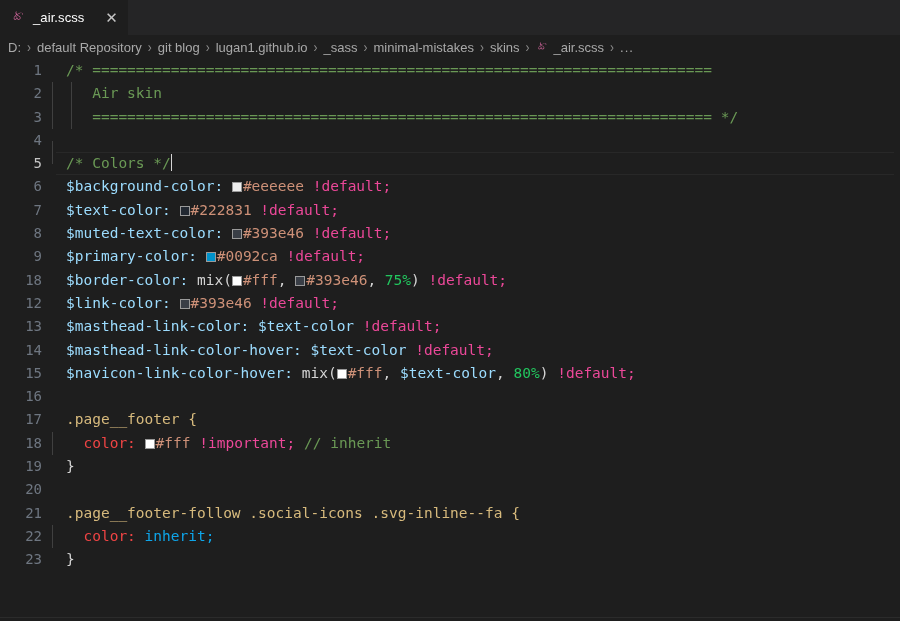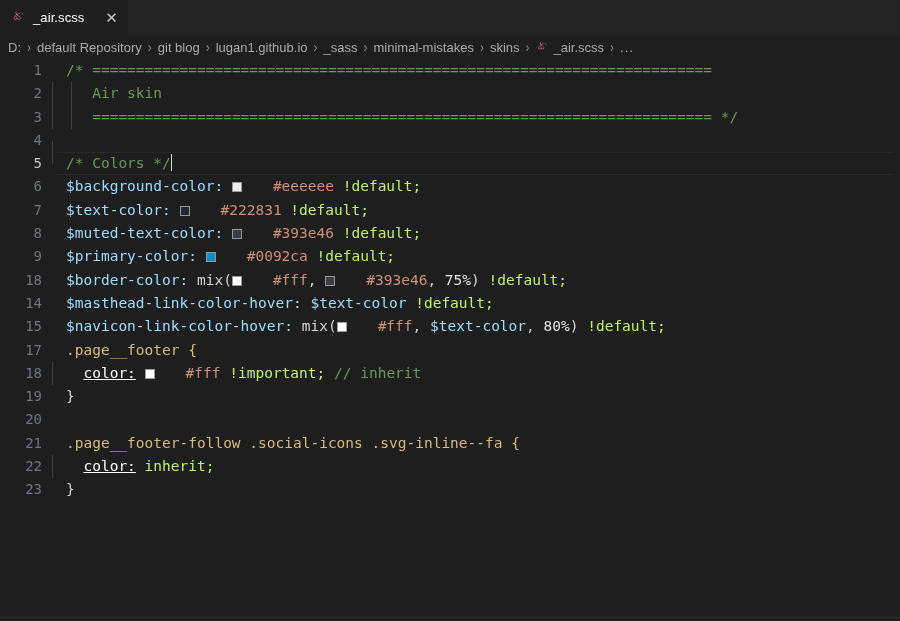--- a/index.html
+++ b/index.html
@@ -145,27 +145,27 @@
     background: #404040;
   }
   .iguide.g1 { left: 10px; }
   .iguide.g2 { left: 29px; }
   .iguide.gc { left: 10px; background:#404040; }
 
   
   .c-comment { color: #6A9955; }
   .c-var     { color: #9CDCFE; text-align: center; }
   .c-punct   { color: #d4d4d4; }
-  .c-hex     { color: #CE9178; margin-left: 30px; }
-  .c-flag    { color: #bef264; }
+  .c-hex     { color: #CE9178; }
+  .c-flag    { color: #ec4899; }
   .c-func    { color: #d4d4d4; text-align: center; }
-  .c-num     { color: #e5e5e5; }
+  .c-num     { color: #22c55e; }
   .c-sel     { color: #D7BA7D; }
-  .c-prop    { color: #ffffff; text-decoration: underline; }
-  .c-val     { color: #bef264; }
+  .c-prop    { color: #ef4444; }
+  .c-val     { color: #0ea5e9; }
   .c-brace   { color: #d4d4d4; }
 
   .swatch {
     display: inline-block;
     width: 10px;
     height: 10px;
     vertical-align: -1px;
     border: 1px solid #9a9a9a;
     box-sizing: border-box;
     margin-right: 1px;
@@ -270,32 +270,44 @@
       <span class="gutter">9</span>
       <span class="code"><span class="c-var">$primary-color:</span> <span class="swatch" style="background:#0092ca"></span><span class="c-hex">#0092ca</span> <span class="c-flag">!default;</span></span>
     </div>
 
     <div class="line">
       <span class="gutter">18</span>
       <span class="code"><span class="c-var">$border-color:</span> <span class="c-func">mix(</span><span class="swatch" style="background:#ffffff"></span><span class="c-hex">#fff</span><span class="c-punct">,</span> <span class="swatch" style="background:#393e46"></span><span class="c-hex">#393e46</span><span class="c-punct">,</span> <span class="c-num">75%</span><span class="c-func">)</span> <span class="c-flag">!default;</span></span>
     </div>
 
 
-
+    <div class="line">
+      <span class="gutter">12</span>
+      <span class="code"><span class="c-var">$link-color:</span> <span class="swatch" style="background:#393e46"></span><span class="c-hex">#393e46</span> <span class="c-flag">!default;</span></span>
+    </div>
+
+    <div class="line">
+      <span class="gutter">13</span>
+      <span class="code"><span class="c-var">$masthead-link-color:</span> <span class="c-var">$text-color</span> <span class="c-flag">!default;</span></span>
+    </div>
 
     <div class="line">
       <span class="gutter">14</span>
       <span class="code"><span class="c-var">$masthead-link-color-hover:</span> <span class="c-var">$text-color</span> <span class="c-flag">!default;</span></span>
     </div>
 
     <div class="line">
       <span class="gutter">15</span>
       <span class="code"><span class="c-var">$navicon-link-color-hover:</span> <span class="c-func">mix(</span><span class="swatch" style="background:#ffffff"></span><span class="c-hex">#fff</span><span class="c-punct">,</span> <span class="c-var">$text-color</span><span class="c-punct">,</span> <span class="c-num">80%</span><span class="c-func">)</span> <span class="c-flag">!default;</span></span>
     </div>
 
+    <div class="line">
+      <span class="gutter">16</span>
+      <span class="code"></span>
+    </div>
 
     <div class="line">
       <span class="gutter">17</span>
       <span class="code"><span class="c-sel">.page__footer {</span></span>
     </div>
 
     <div class="line">
       <span class="gutter">18</span>
       <span class="code"><span class="iguide g1"></span><span>  </span><span class="c-prop">color:</span> <span class="swatch" style="background:#ffffff"></span><span class="c-hex">#fff</span> <span class="c-flag">!important;</span> <span class="c-comment">// inherit</span></span>
     </div>

